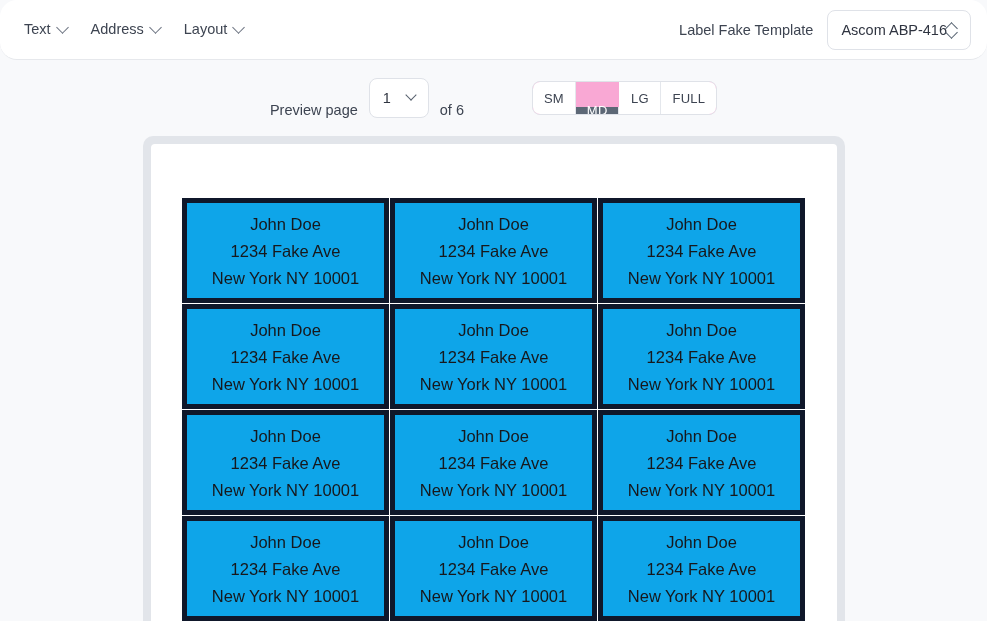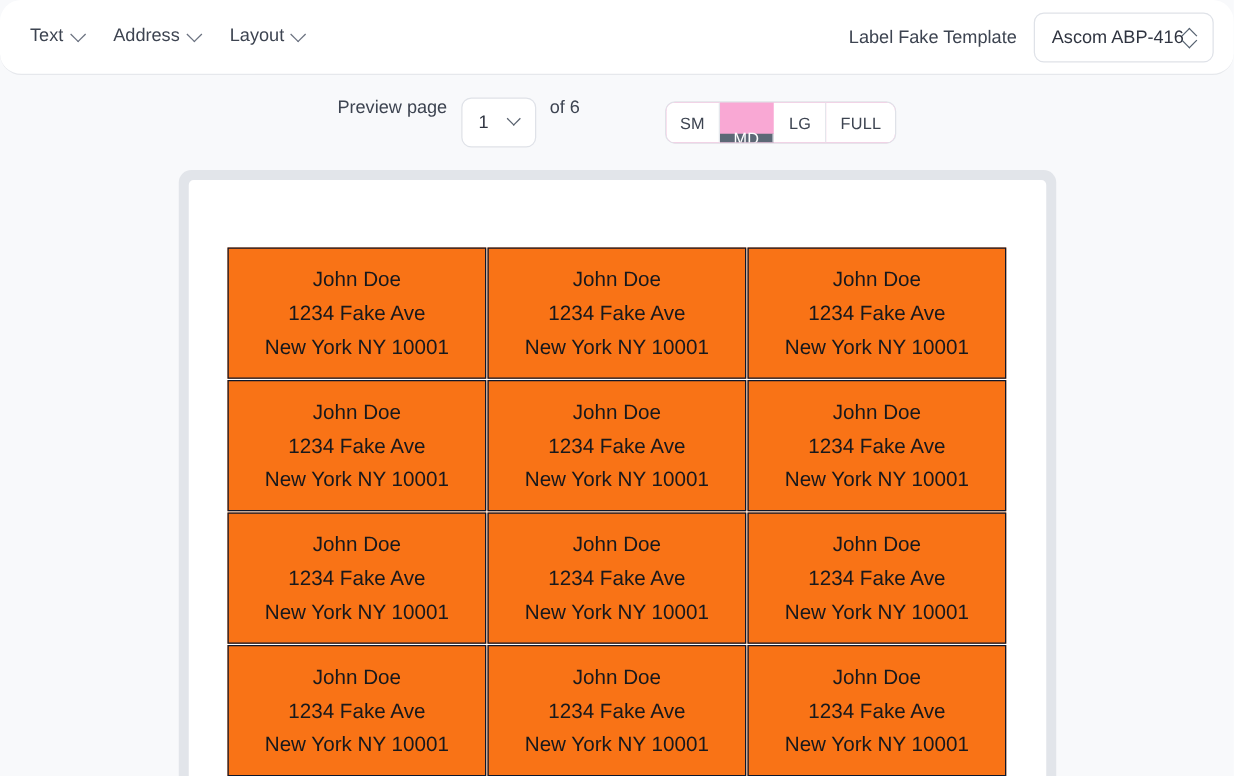--- a/index.html
+++ b/index.html
@@ -110,21 +110,21 @@
     height: 76px;
     display: flex;
     align-items: center;
     justify-content: center;
     gap: 16px;
     background: #f8f9fb;
   }
 
   .controls-left {
     display: flex;
-    align-items: flex-start;
+    align-items: flex-end;
     gap: 11px;
   }
 
   .select-page {
     min-width: 60px;
     height: 40px;
     justify-content: space-between;
   }
 
   .chev-sm {
@@ -200,28 +200,28 @@
 
   .label-grid {
     display: grid;
     grid-template-columns: repeat(3, 207px);
     column-gap: 1px;
     row-gap: 1px;
     align-content: start;
   }
 
   .label-cell {
-    border: 1px solid #0f172a;
+    border: 5px solid #0f172a;
     height: 105px;
     display: flex;
     flex-direction: column;
     align-items: center;
     justify-content: center;
     gap: 1px;
-    background: #f97316;
+    background: #0ea5e9;
   }
 
   .label-line {
     font-size: 16.5px;
     line-height: 26px;
     color: #17181c;
     text-align: center;
     white-space: nowrap;
   }
 </style>

